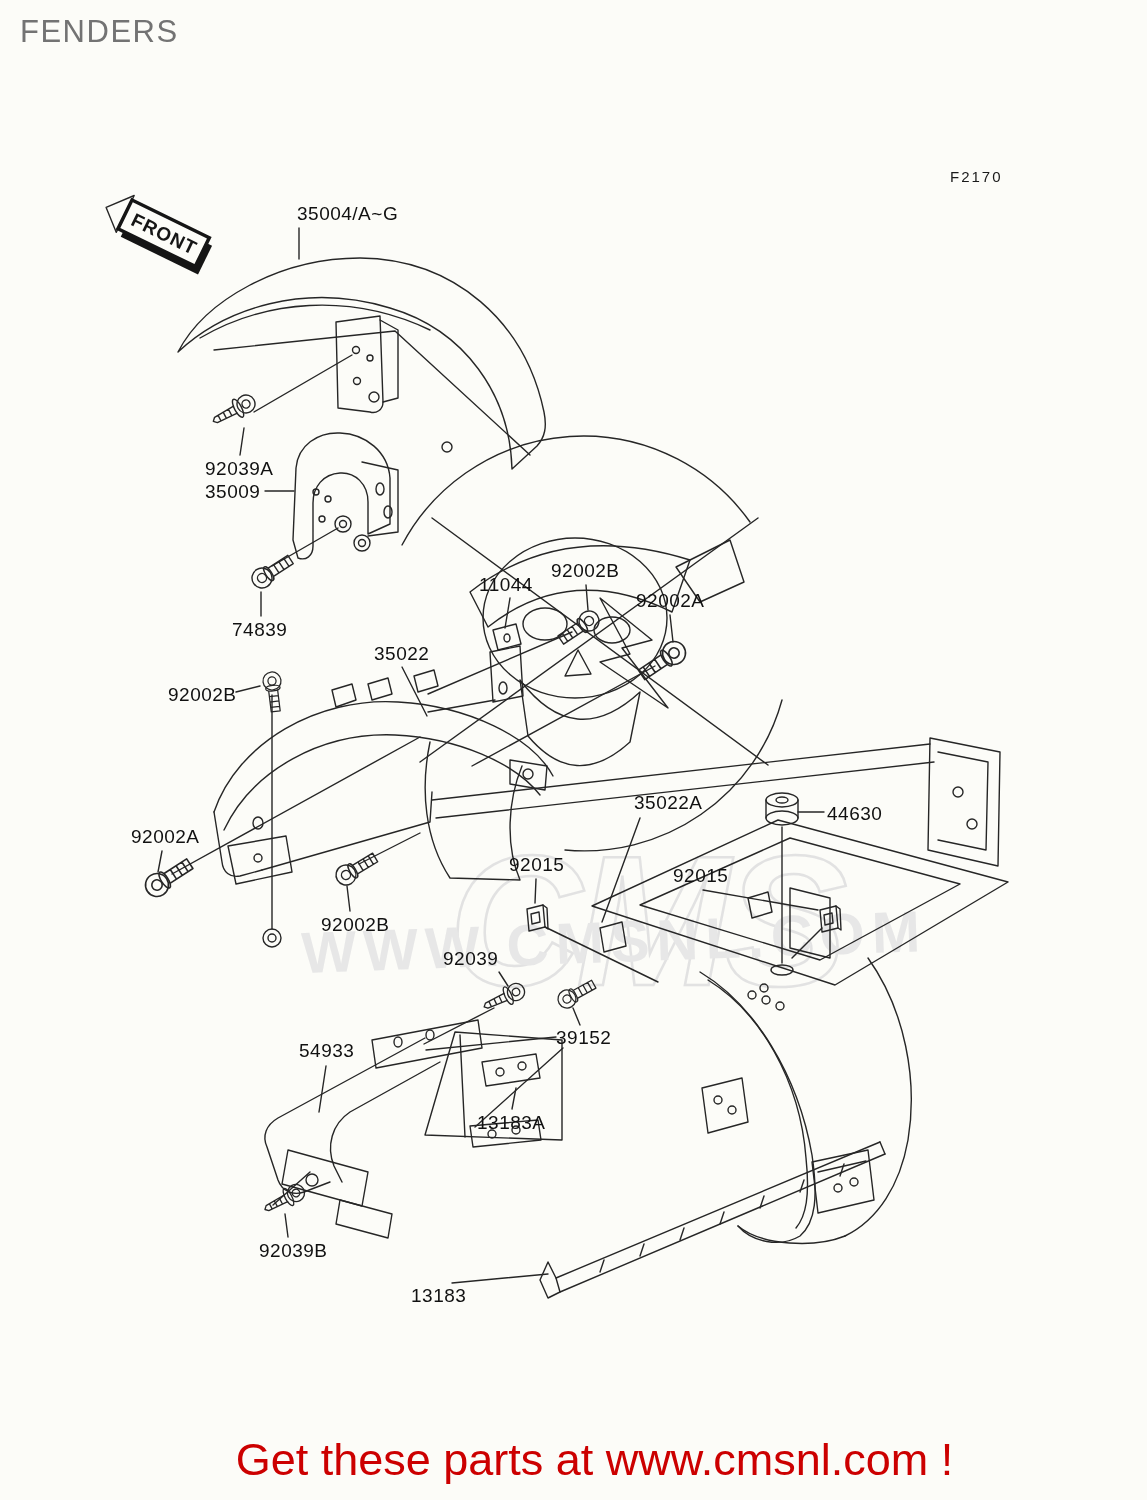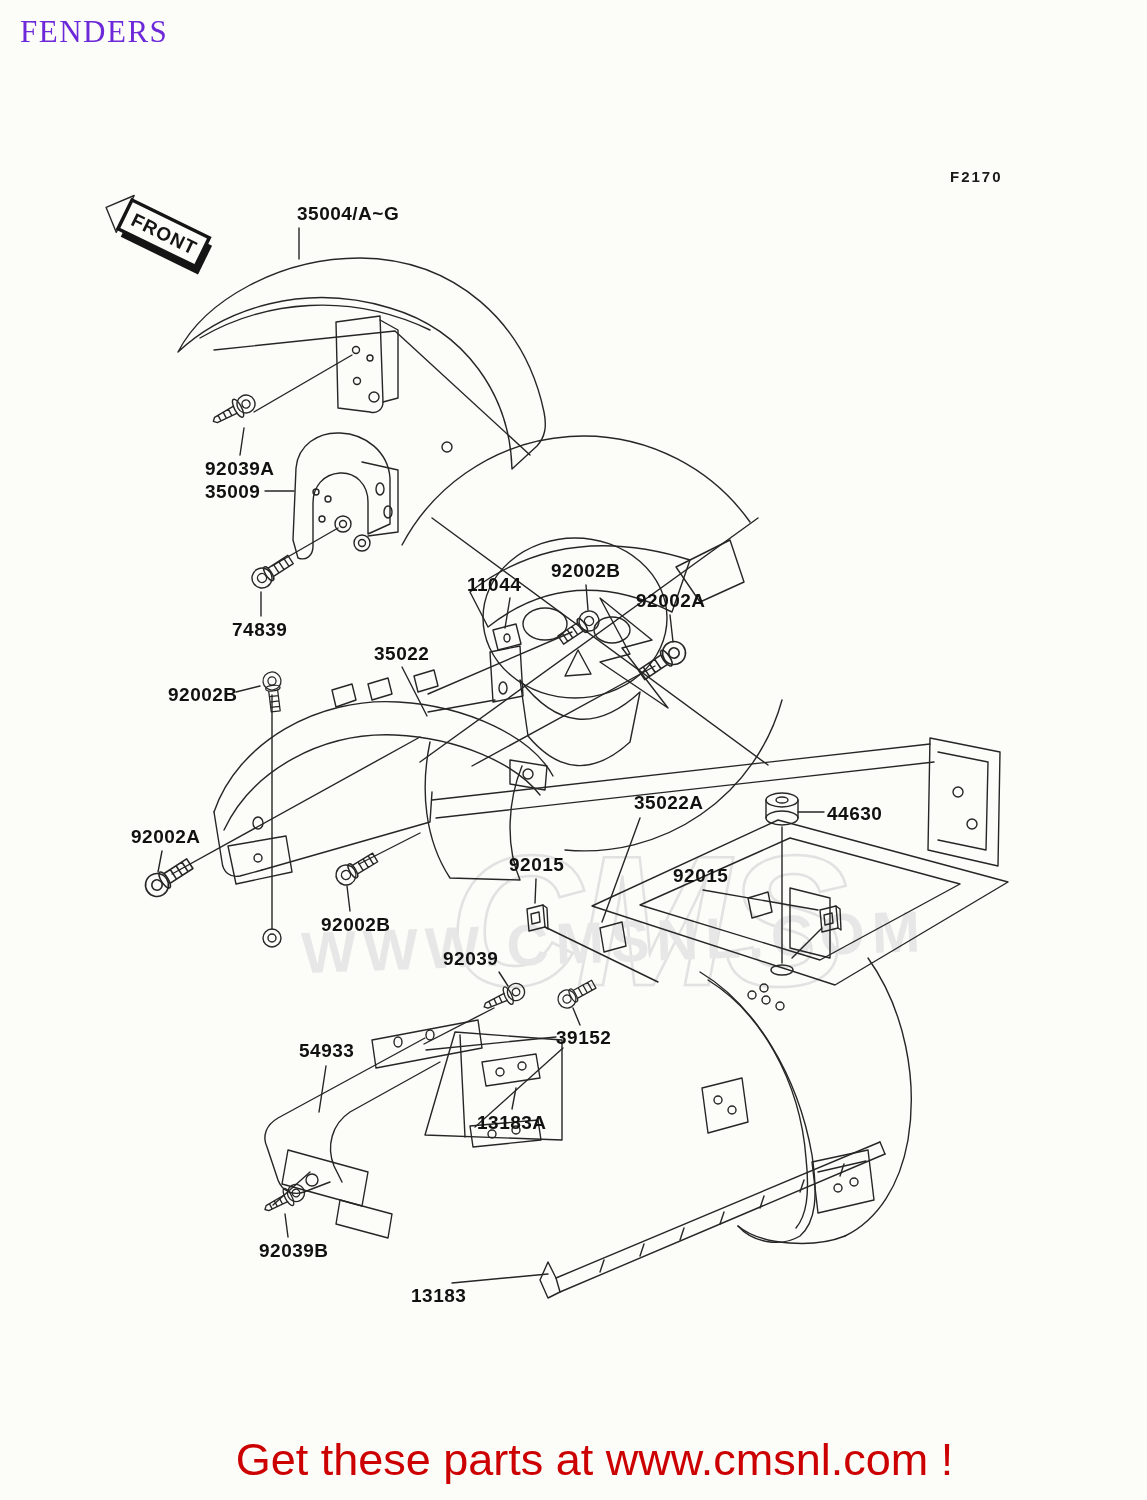--- a/index.html
+++ b/index.html
@@ -1,22 +1,22 @@
 <!DOCTYPE html>
 <html><head>
 <meta charset="utf-8">
 <style>
   html,body{margin:0;padding:0;background:#fcfcf8;}
   .stage{position:relative;width:1147px;height:1500px;background:#fcfcf8;overflow:hidden;
          font-family:"Liberation Sans",sans-serif;}
-  .page-title{position:absolute;left:20px;top:14px;font-size:31px;color:#6d28d9;
-              letter-spacing:1.5px;white-space:nowrap;font-family:Liberation Serif, serif;}
-  .figure-code{position:absolute;left:950px;top:168px;font-size:15px;font-weight:bold;
+  .page-title{position:absolute;left:20px;top:14px;font-size:31px;color:#737373;
+              letter-spacing:1.5px;white-space:nowrap;}
+  .figure-code{position:absolute;left:950px;top:168px;font-size:15px;font-weight:normal;
                color:#1a1a1a;letter-spacing:2px;}
-  .plabel{position:absolute;font-size:19px;font-weight:bold;color:#111;
+  .plabel{position:absolute;font-size:19px;font-weight:normal;color:#111;
           letter-spacing:0.5px;white-space:nowrap;}
   .footer{position:absolute;left:0;top:1434px;width:100%;text-align:center;
           font-size:45px;color:#cc0000;white-space:nowrap;margin-left:21px;}
   svg.diagram{position:absolute;left:0;top:0;}
   svg.diagram path,svg.diagram line,svg.diagram circle,svg.diagram ellipse,
   svg.diagram polyline,svg.diagram polygon{
       stroke:#262626;stroke-width:1.4;fill:none;stroke-linecap:round;stroke-linejoin:round;}
   svg .dot{fill:#1a1a1a;stroke:none;}
   svg .wm{stroke:none;fill:#ededed;}
   svg .wmbar{stroke:#ededed;stroke-width:24;fill:none;}
@@ -254,21 +254,21 @@
     </g>
   </svg>
 
   <div class="page-title">FENDERS</div>
   <div class="figure-code">F2170</div>
 
   <div class="plabel" style="left:297px;top:203px">35004/A~G</div>
   <div class="plabel" style="left:205px;top:458px">92039A</div>
   <div class="plabel" style="left:205px;top:481px">35009</div>
   <div class="plabel" style="left:232px;top:619px">74839</div>
-  <div class="plabel" style="left:467px;top:574px">11044</div>
+  <div class="plabel" style="left:479px;top:574px">11044</div>
   <div class="plabel" style="left:551px;top:560px">92002B</div>
   <div class="plabel" style="left:636px;top:590px">92002A</div>
   <div class="plabel" style="left:374px;top:643px">35022</div>
   <div class="plabel" style="left:168px;top:684px">92002B</div>
   <div class="plabel" style="left:131px;top:826px">92002A</div>
   <div class="plabel" style="left:321px;top:914px">92002B</div>
   <div class="plabel" style="left:634px;top:792px">35022A</div>
   <div class="plabel" style="left:827px;top:803px">44630</div>
   <div class="plabel" style="left:509px;top:854px">92015</div>
   <div class="plabel" style="left:673px;top:865px">92015</div>

